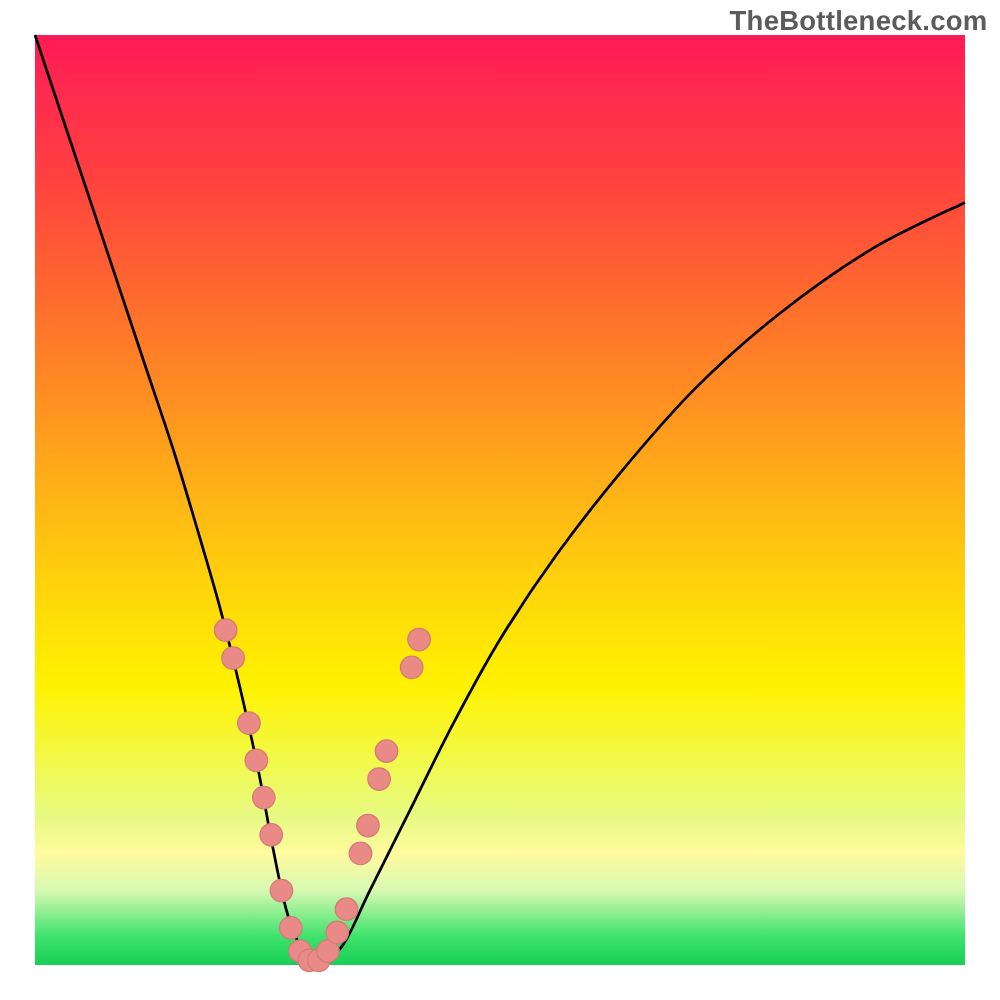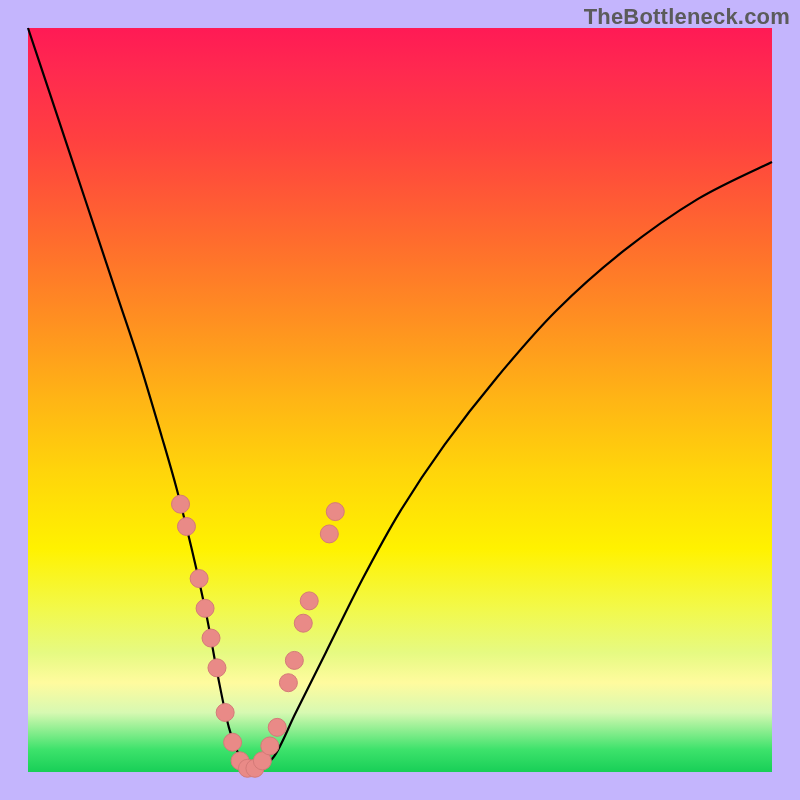--- a/index.html
+++ b/index.html
@@ -10,21 +10,21 @@
     overflow: hidden;
     background: #000;
     font-family: Arial, Helvetica, sans-serif;
   }
   .frame {
     position: absolute;
     left: 0;
     top: 0;
     width: 800px;
     height: 800px;
-    background: #c4b5fd;
+    background: #ffffff;
   }
   .plot {
     position: absolute;
     left: 28px;
     top: 28px;
     width: 744px;
     height: 744px;
     
   }
   .gradient {

